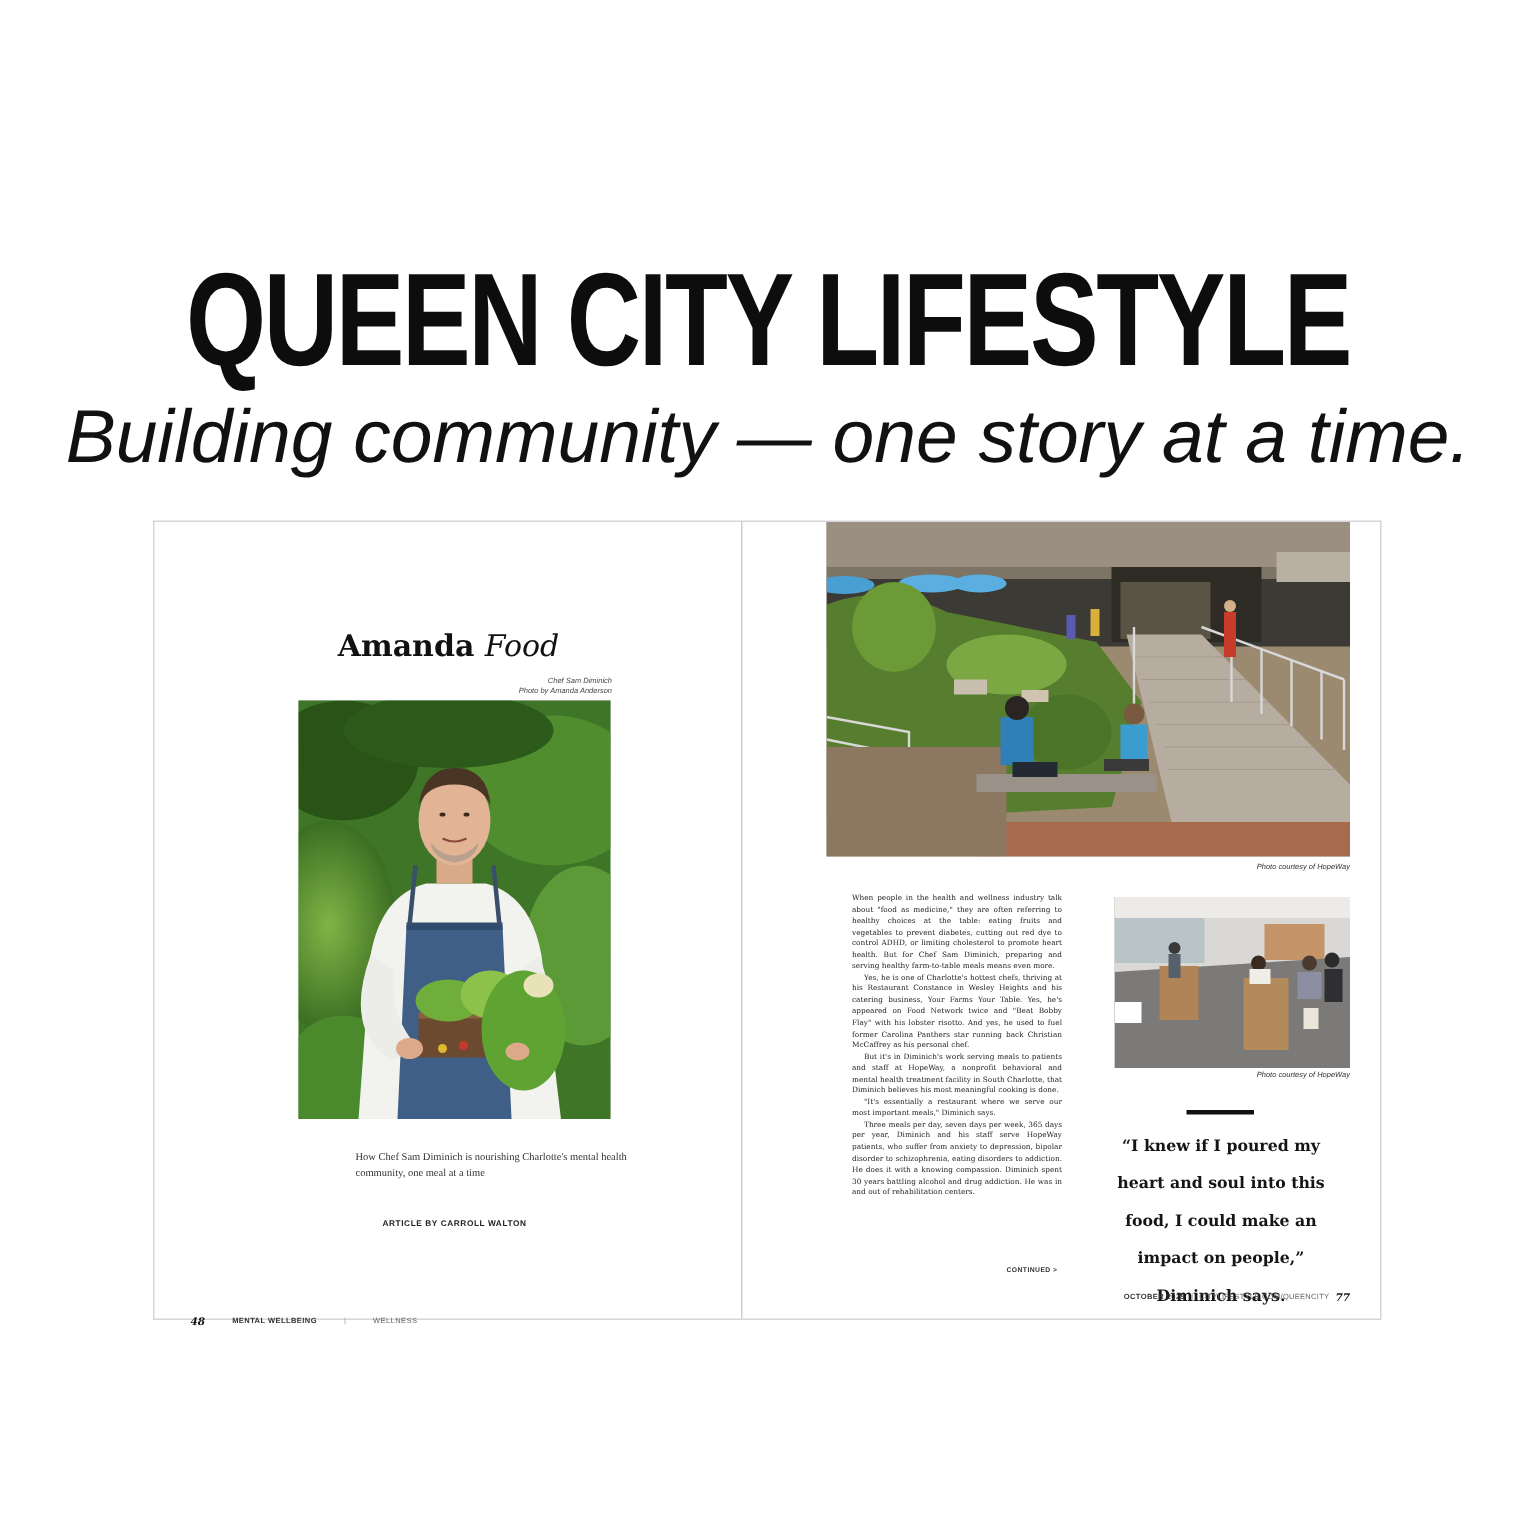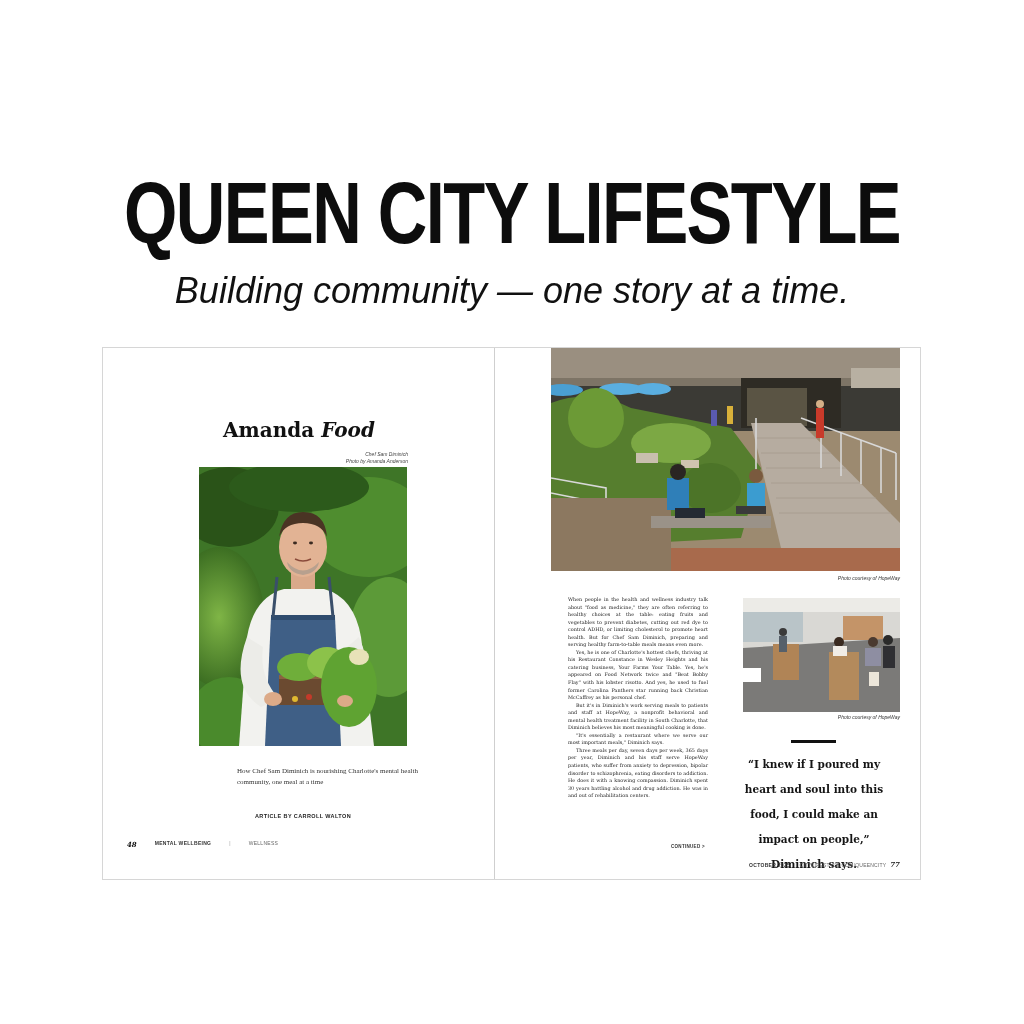--- a/index.html
+++ b/index.html
@@ -8,53 +8,53 @@
 
     .masthead {
       position: absolute; left: 0; top: 168px; width: 1024px; text-align: center;
       font-family: "Liberation Sans", sans-serif; font-weight: 700;
       font-size: 88px; letter-spacing: -2px; line-height: 90px; color: #0d0d0d;
       transform: scaleX(0.78); transform-origin: center;
     }
     .tagline {
       position: absolute; left: 0; top: 268px; width: 1024px; text-align: center;
       font-family: "Liberation Sans", sans-serif; font-style: italic;
-      font-size: 36px; line-height: 46px; color: #111;
+      font-size: 50px; line-height: 46px; color: #111;
     }
 
     .spread {
       position: absolute; left: 102px; top: 347px; width: 819px; height: 533px;
       border: 1px solid #d6d6d6; background: #fff;
     }
     .page-left { position: absolute; left: 0; top: 0; width: 392px; height: 531px; }
     .gutter { position: absolute; left: 391px; top: 0; width: 1px; height: 531px; background: #cfcfcf; }
     .page-right { position: absolute; left: 392px; top: 0; width: 425px; height: 531px; }
 
     .article-title {
       position: absolute; left: 0; top: 70px; width: 392px; text-align: center;
       font-family: "DejaVu Serif", serif; font-size: 20px; font-weight: 700; color: #111;
     }
-    .article-title .italic { font-weight: 700; font-style: italic; }
+    .article-title .italic { font-weight: 400; font-style: italic; }
     .credit-small {
       position: absolute; right: 87px; width: 150px; text-align: right;
       font-family: "Liberation Sans", sans-serif; font-style: italic; font-size: 5px; color: #444;
     }
     .hero-photo {
       position: absolute; left: 96px; top: 119px; width: 208px; height: 279px; overflow: hidden;
       background: linear-gradient(180deg, #2f5a1e 0%, #3f7a2a 25%, #4d8a31 55%, #3b6b25 100%);
     }
     .dek {
       position: absolute; left: 96px; top: 418px; width: 208px; text-align: left;
       font-family: Liberation Serif, serif; font-size: 7px; line-height: 11px; color: #333; margin-left: 38px;
     }
     .byline {
       position: absolute; left: 96px; top: 465px; width: 208px; text-align: center;
       font-family: "Liberation Sans", sans-serif; font-weight: 700; font-size: 5.5px; letter-spacing: 0.4px; color: #222;
     }
-    .folio { position: absolute; top: 492px; font-size: 5px; color: #333; display: flex; align-items: flex-start; gap: 18px; }
+    .folio { position: absolute; top: 528px; font-size: 5px; color: #333; display: flex; align-items: center; gap: 18px; }
     .folio .num { font-family: "DejaVu Serif", serif; font-style: italic; font-weight: 700; font-size: 7px; color: #111; }
     .folio .section { font-weight: 700; letter-spacing: 0.3px; }
     .folio .sep { color: #999; }
     .folio .sub { color: #666; letter-spacing: 0.3px; }
 
     .photo-top {
       position: absolute; left: 56px; top: 0; width: 349px; height: 223px; overflow: hidden;
       background: #8a7a64;
     }
     .credit-right {

